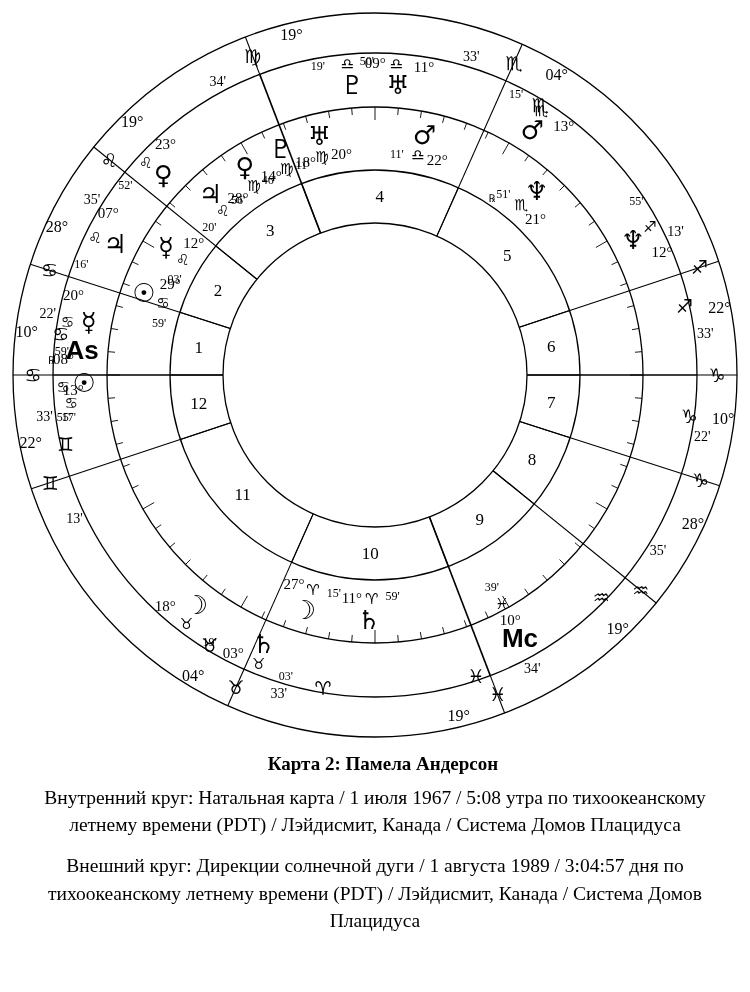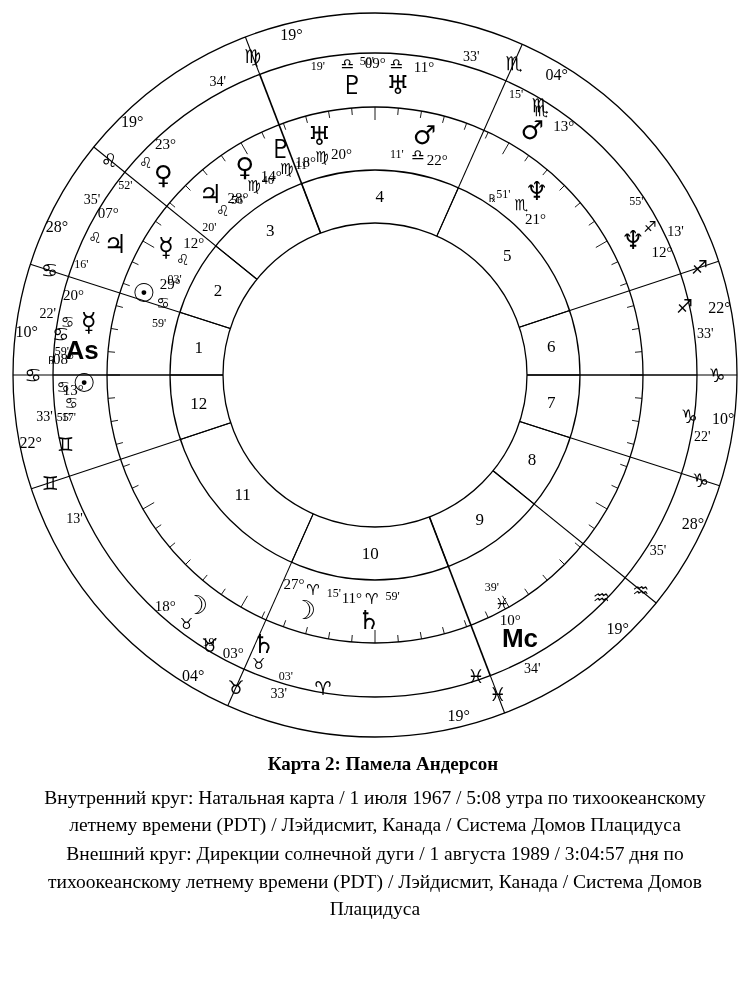--- a/index.html
+++ b/index.html
@@ -131,21 +131,21 @@
     font-weight: bold;
     margin: 0 0 7px 16px;
     line-height: 1.3;
   }
   .cap-block {
     font-size: 19.5px;
     line-height: 1.42;
     margin: 0;
     padding: 0 22px;
   }
-  .cap-block + .cap-block { margin-top: 1px; }
+  .cap-block + .cap-block { margin-top: 13px; }
 </style>
 </head>
 <body>
 
 <div id="chart-wrap">
   <svg id="wheel" viewBox="0 0 750 750">
     <g id="rings">
         <circle cx="375" cy="375" r="362" class="ring"></circle>
         <circle cx="375" cy="375" r="322" class="ring"></circle>
         <circle cx="375" cy="375" r="268" class="ring"></circle>

